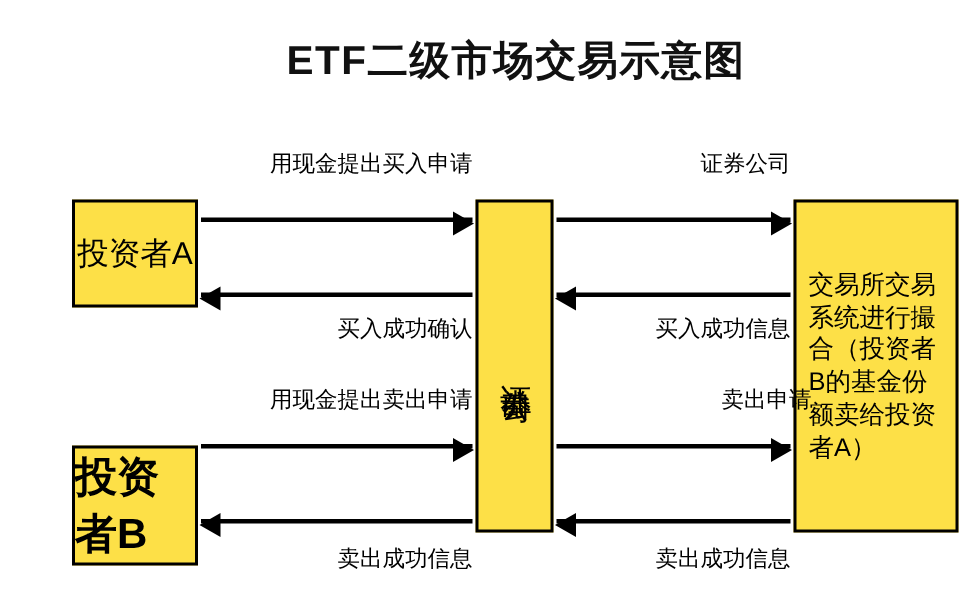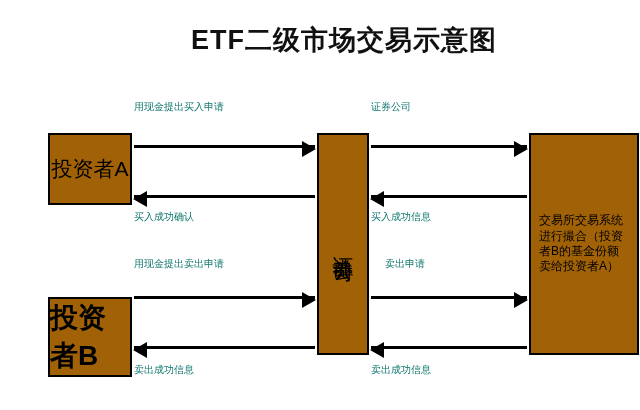--- a/index.html
+++ b/index.html
@@ -32,21 +32,21 @@
     letter-spacing: 1px;
     color: #111111;
     white-space: nowrap;
   }
 
   
   .box {
     position: absolute;
     box-sizing: border-box;
     border: 2px solid #000000;
-    background: #a16207;
+    background: #fde047;
     display: flex;
     align-items: center;
     justify-content: center;
     color: #000000;
   }
   .box-investor-a {
     left: 24px;
     top: 133px;
     width: 84px;
     height: 72px;
@@ -71,21 +71,21 @@
     writing-mode: vertical-rl;
     text-orientation: upright;
     line-height: 1.05;
     letter-spacing: 2px;
   }
   .box-exchange {
     left: 505px;
     top: 133px;
     width: 110px;
     height: 222px;
-    font-size: 12px;
+    font-size: 17px;
     padding: 6px 8px;
     text-align: left;
     line-height: 1.28;
   }
   .box-exchange .etext {
     display: block;
     width: 100%;
     word-break: break-all;
   }
 
@@ -109,24 +109,24 @@
     border-left: 14px solid #000000;
   }
   .arrow.left::after {
     left: -1px;
     border-right: 14px solid #000000;
   }
 
   
   .alabel {
     position: absolute;
-    font-size: 10px;
-    color: #0f766e;
+    font-size: 15px;
+    color: #000000;
     white-space: nowrap;
-    text-align: left;
+    text-align: right;
   }
 </style>
 </head>
 <body>
 
 <div id="canvas">
 
   <div class="title">ETF二级市场交易示意图</div>
 
   <div class="box box-investor-a">

